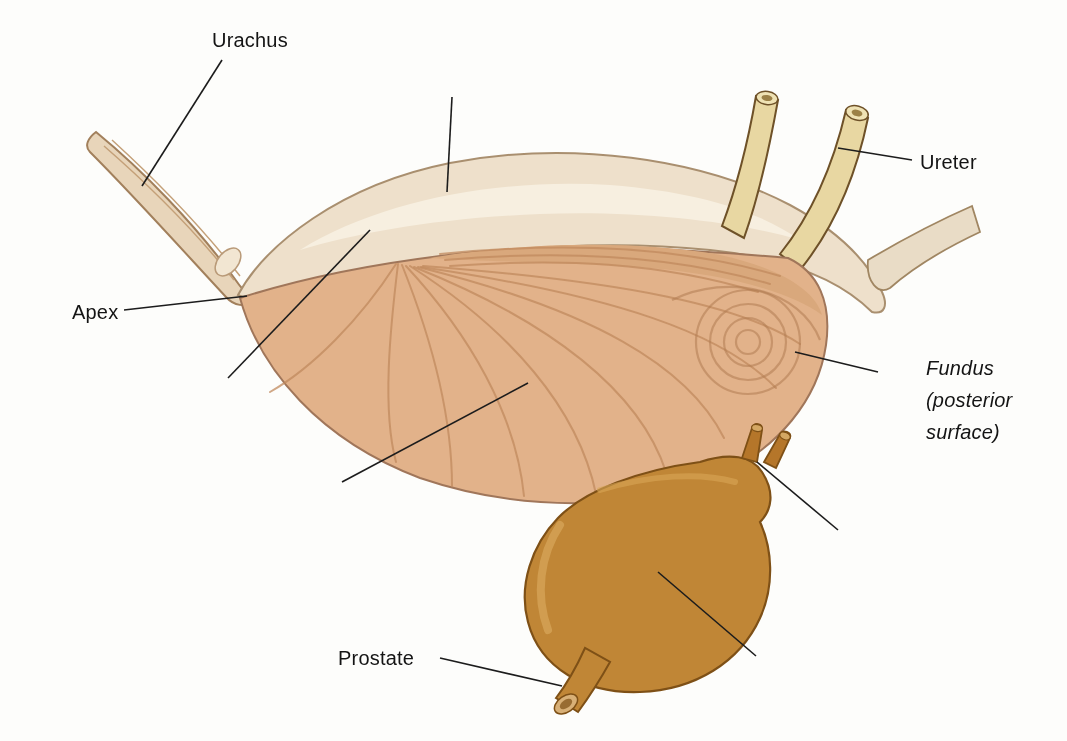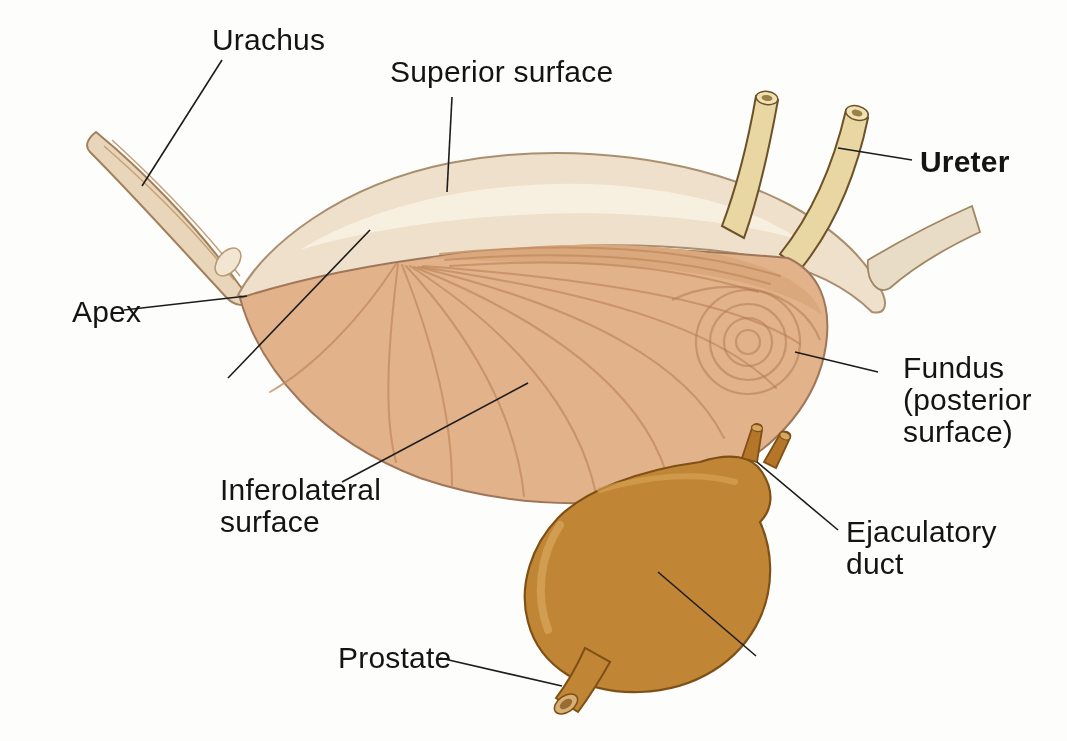--- a/index.html
+++ b/index.html
@@ -18,21 +18,21 @@
   #illustration {
     position: absolute;
     left: 0;
     top: 0;
     width: 1067px;
     height: 741px;
   }
   .anat-label {
     position: absolute;
     color: #141414;
-    font-size: 30px;
+    font-size: 20px;
     line-height: 32px;
     letter-spacing: 0.2px;
     white-space: pre-line;
     font-weight: 500;
   }
 </style>
 </head>
 <body>
 
 <div id="stage">
@@ -131,33 +131,28 @@
       <line x1="878" y1="372" x2="795" y2="352"></line>
       <line x1="342" y1="482" x2="528" y2="383"></line>
       <line x1="838" y1="530" x2="757" y2="462"></line>
       <line x1="440" y1="658" x2="562" y2="686"></line>
       <line x1="756" y1="656" x2="658" y2="572"></line>
     </g>
   </svg>
 
   <div class="anat-label" style="left:212px; top:24px;">Urachus</div>
 
-  <div class="anat-label" style="left:390px; top:56px;">Superior surface</div>
 
-  <div class="anat-label" style="left:920px; top:146px;font-weight:bold;">Ureter</div>
+  <div class="anat-label" style="left:920px; top:146px;">Ureter</div>
 
   <div class="anat-label" style="left:72px; top:296px;">Apex</div>
 
 
-  <div class="anat-label" style="left:903px; top:352px;">Fundus
+  <div class="anat-label" style="left:926px; top:352px;font-style:italic;">Fundus
 (posterior
 surface)</div>
 
-  <div class="anat-label" style="left:220px; top:474px;">Inferolateral
-surface</div>
 
-  <div class="anat-label" style="left:846px; top:516px;">Ejaculatory
-duct</div>
 
   <div class="anat-label" style="left:338px; top:642px;">Prostate</div>
 
 
 </div>
 
 </body></html>

